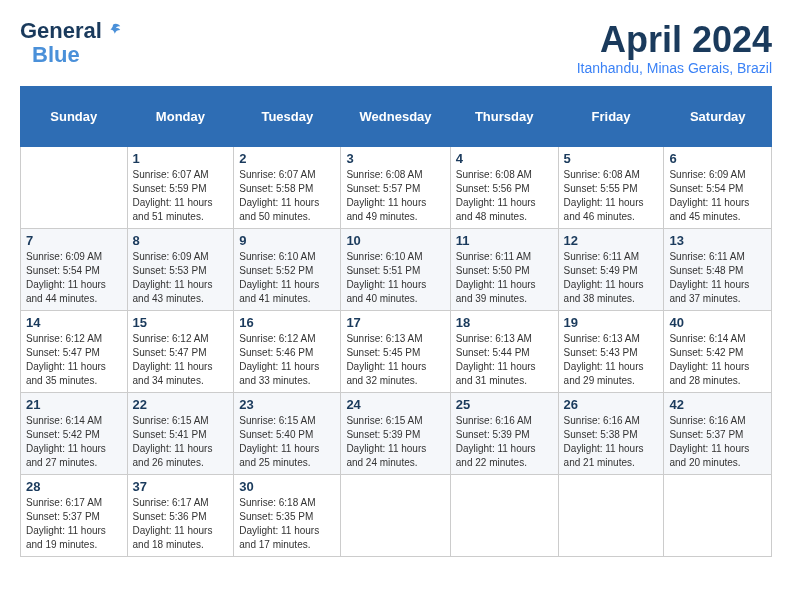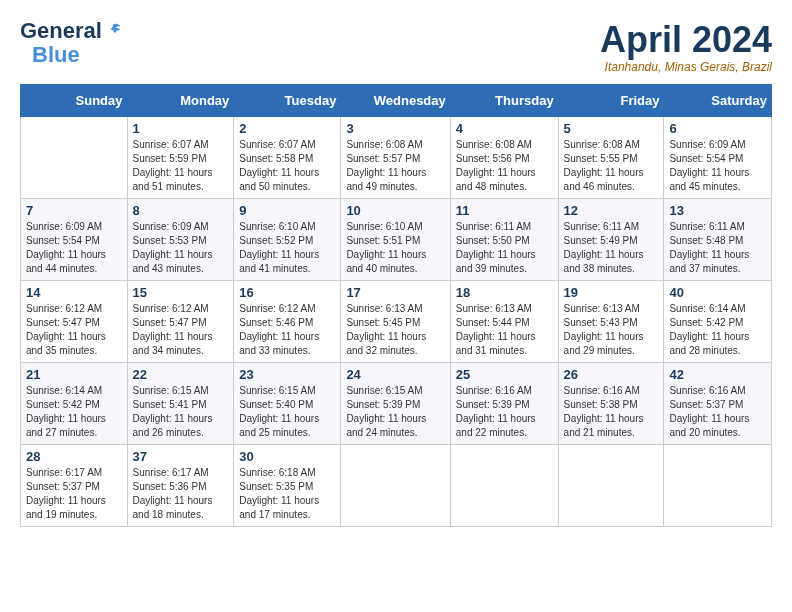--- a/index.html
+++ b/index.html
@@ -38,34 +38,33 @@
       margin-left: 2px;
     }
     .title-area { text-align: right; }
     .month-title {
       font-size: 36px;
       font-weight: bold;
       color: #1a3a5c;
       line-height: 1.1;
     }
     .location {
-      font-size: 12px;
-      color: #a16207;
-      font-style: italic;
+      font-size: 14px;
+      color: #3b82f6;
     }
     .calendar {
       width: 100%;
       border-collapse: collapse;
       font-size: 11px;
     }
     .calendar th {
       background-color: #2e6db4;
       color: #fff;
-      padding: 8px 4px;
-      text-align: right;
+      padding: 22px 4px;
+      text-align: center;
       font-size: 13px;
       font-weight: bold;
       border: 1px solid #2e6db4;
     }
     .calendar td {
       border: 1px solid #ccc;
       vertical-align: top;
       padding: 4px 5px;
       width: 113px;
       min-height: 80px;

